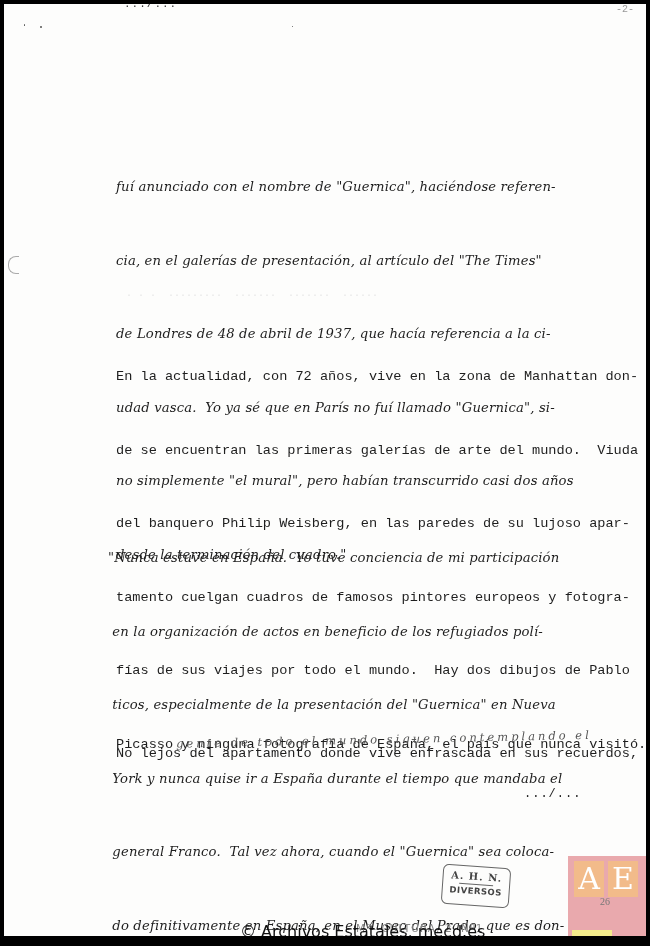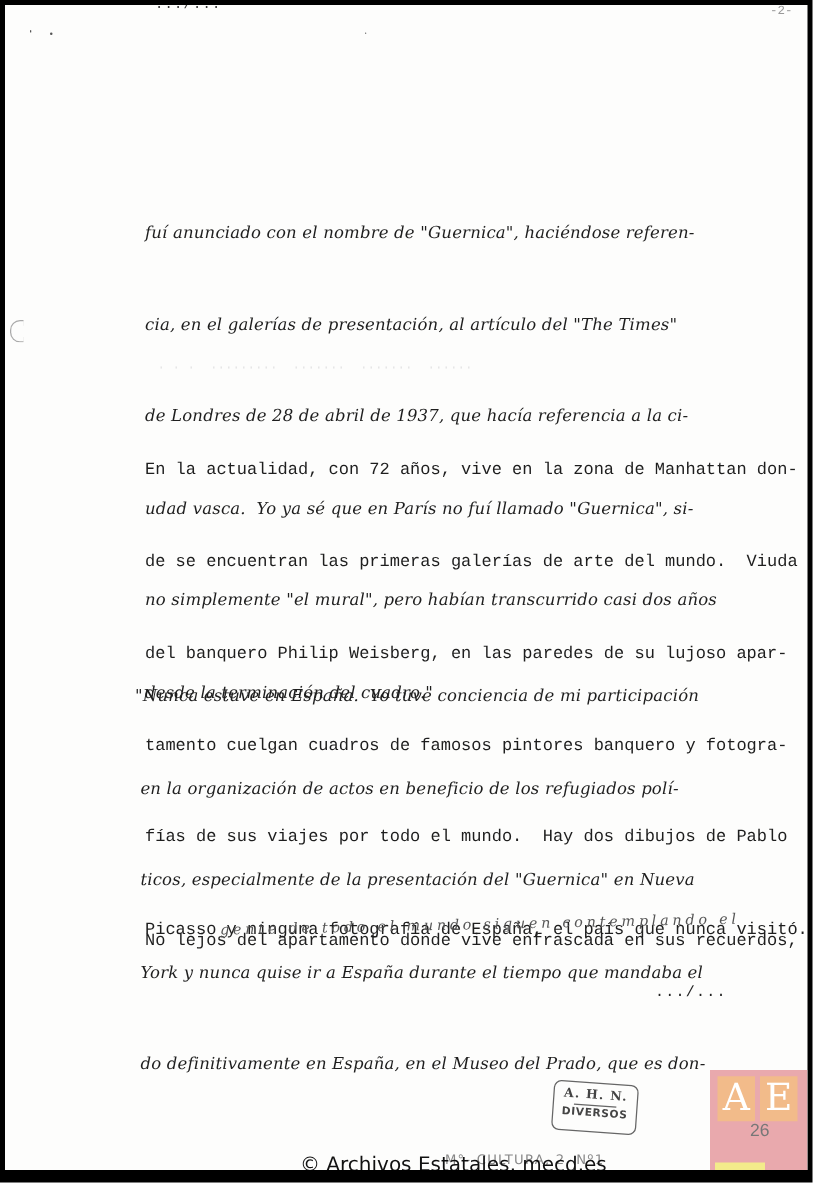--- a/index.html
+++ b/index.html
@@ -70,21 +70,21 @@
   .ae-name.n2 { top: 61px; }
   .yellow-tab {
     position: absolute; left: 568px; top: 926px; width: 40px; height: 8px; background: #f3eb8b;
   }
   .archive-ref {
     position: absolute; left: 352px; top: 918px;
     font-family: "DejaVu Sans", sans-serif; font-size: 10.5px; color: #888; letter-spacing: 1px; white-space: pre;
   }
   .folio {
     position: absolute; left: 596px; top: 892px;
-    font-family: Liberation Sans, sans-serif; font-size: 14px; color: #777;
+    font-family: Liberation Serif, serif; font-size: 10px; color: #777;
   }
   .copyright {
     position: absolute; left: 236px; top: 918px;
     font-family: "DejaVu Sans", sans-serif; font-size: 16px; color: #111;
   }
 </style>
 </head>
 <body>
 
 <div class="page">
@@ -93,42 +93,43 @@
   <span class="pagenum">-2-</span>
 
   <span class="speck" style="left:36px;top:22px;"></span>
   <span class="speck" style="left:20px;top:20px;width:1px;"></span>
   <span class="speck" style="left:288px;top:22px;width:1px;height:1px;"></span>
   <span class="margin-mark"></span>
 
   <p class="para script" style="top:122px;">
     <span class="line">fuí anunciado con el nombre de "Guernica", haciéndose referen-</span>
     <span class="line">cia, en el galerías de presentación, al artículo del "The Times"</span>
-    <span class="line">de Londres de 28 de abril de 1937, que hacía referencia a la ci-</span>
+    <span class="line">de Londres de 48 de abril de 1937, que hacía referencia a la ci-</span>
     <span class="line">udad vasca.  Yo ya sé que en París no fuí llamado "Guernica", si-</span>
     <span class="line">no simplemente "el mural", pero habían transcurrido casi dos años</span>
     <span class="line">desde la terminación del cuadro."</span>
   </p>
 
   <span class="ghost">· · ·  ·········  ·······  ·······  ······</span>
 
   <p class="para mono" style="top:312px;">
     <span class="line">En la actualidad, con 72 años, vive en la zona de Manhattan don-</span>
     <span class="line">de se encuentran las primeras galerías de arte del mundo.  Viuda</span>
     <span class="line">del banquero Philip Weisberg, en las paredes de su lujoso apar-</span>
-    <span class="line">tamento cuelgan cuadros de famosos pintores banquero y fotogra-</span>
+    <span class="line">tamento cuelgan cuadros de famosos pintores europeos y fotogra-</span>
     <span class="line">fías de sus viajes por todo el mundo.  Hay dos dibujos de Pablo</span>
     <span class="line">Picasso y ninguna fotografía de España, el país que nunca visitó.</span>
   </p>
 
   <p class="para script" style="top:493px;left:104px;">
     <span class="line">"Nunca estuve en España.  Yo tuve conciencia de mi participación</span>
     <span class="line"> en la organización de actos en beneficio de los refugiados polí-</span>
     <span class="line"> ticos, especialmente de la presentación del "Guernica" en Nueva</span>
     <span class="line"> York y nunca quise ir a España durante el tiempo que mandaba el</span>
+    <span class="line"> general Franco.  Tal vez ahora, cuando el "Guernica" sea coloca-</span>
     <span class="line"> do definitivamente en España, en el Museo del Prado, que es don-</span>
     
   </p>
 
   <p class="para mono" style="top:710px;line-height:16px;">
     <span class="line">No lejos del apartamento donde vive enfrascada en sus recuerdos,</span>
   </p>
   <span class="handwritten">gente de todo el mundo siguen contemplando el</span>
 
   <span class="cont-bottom">.../...</span>

